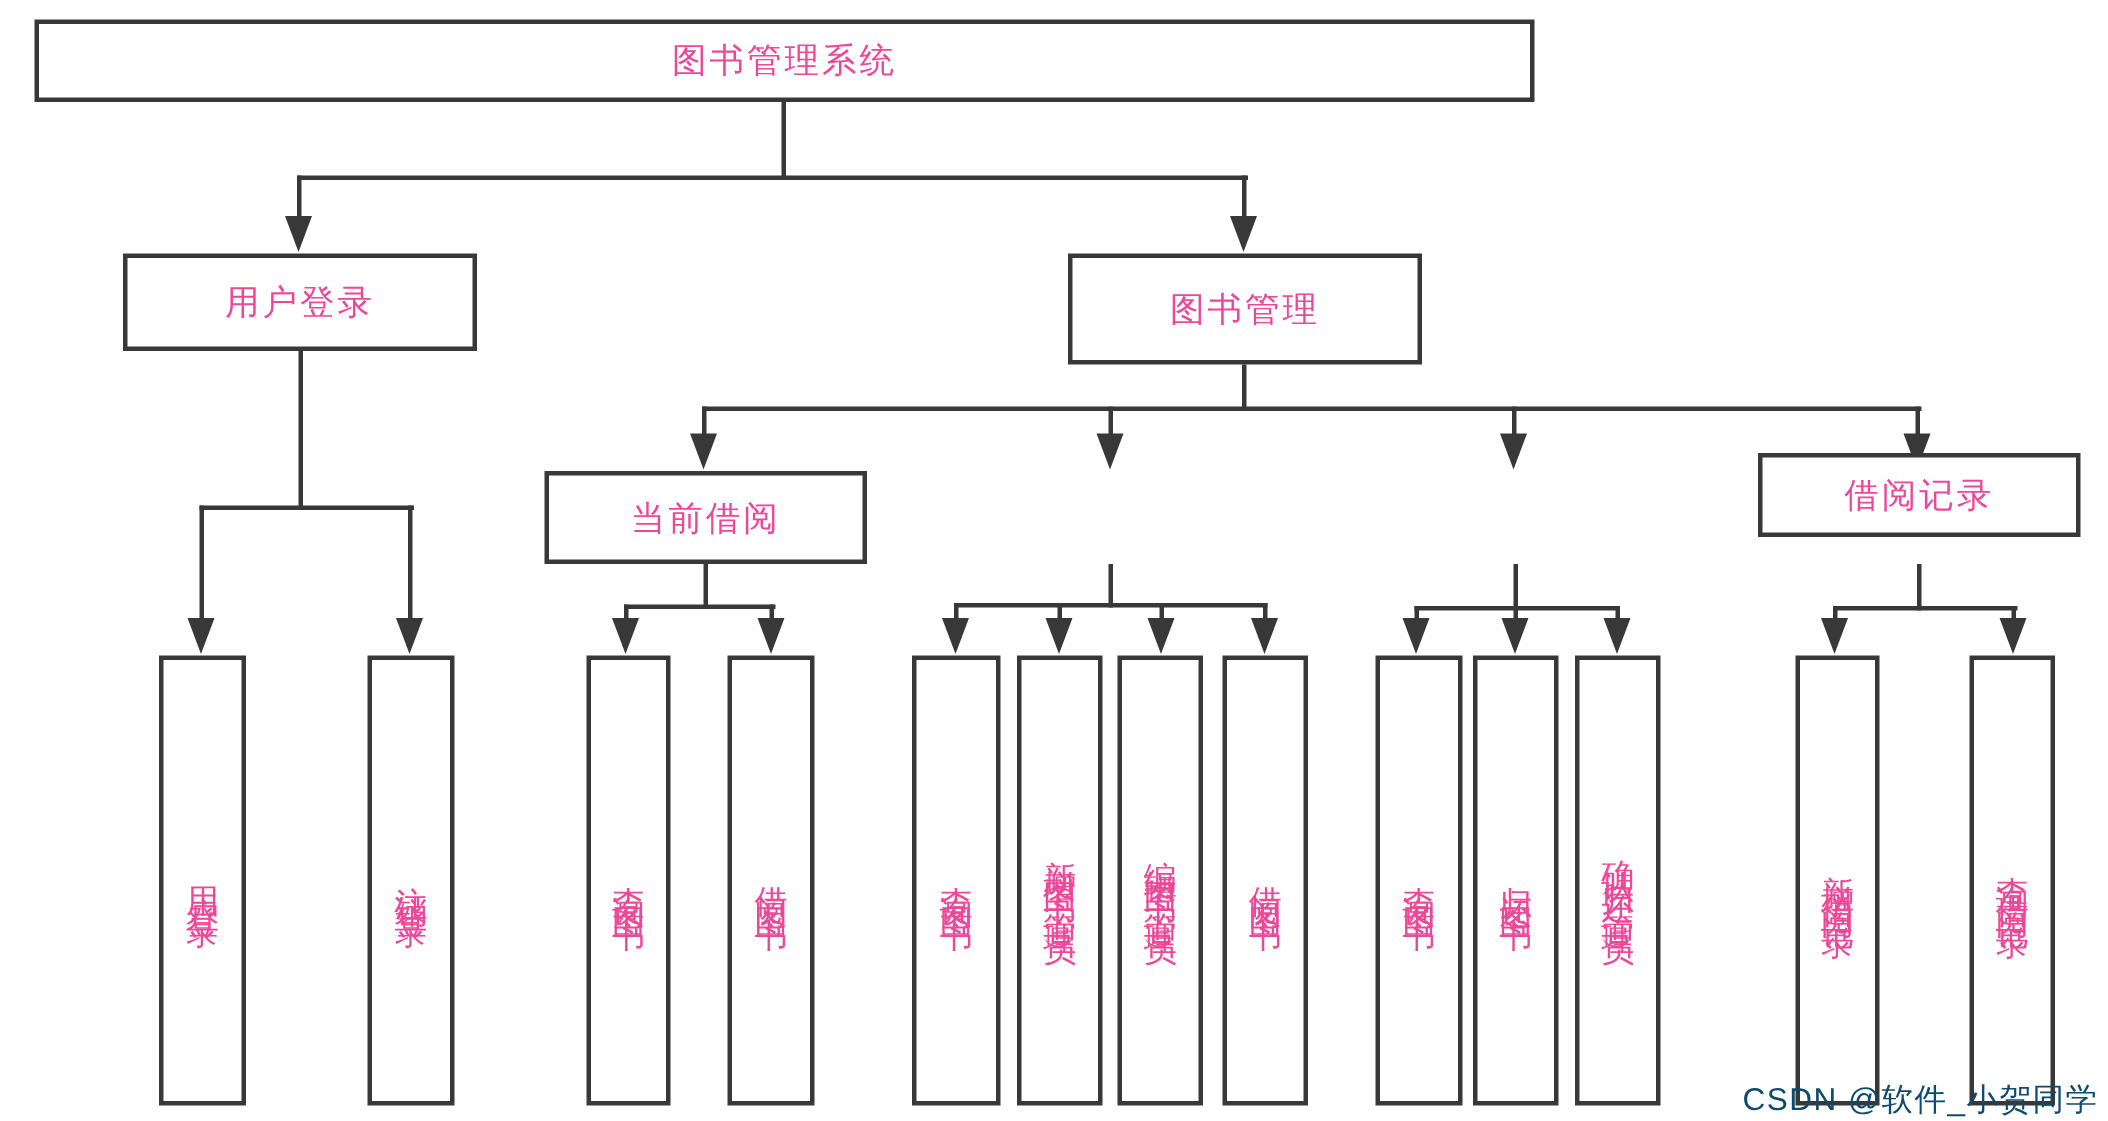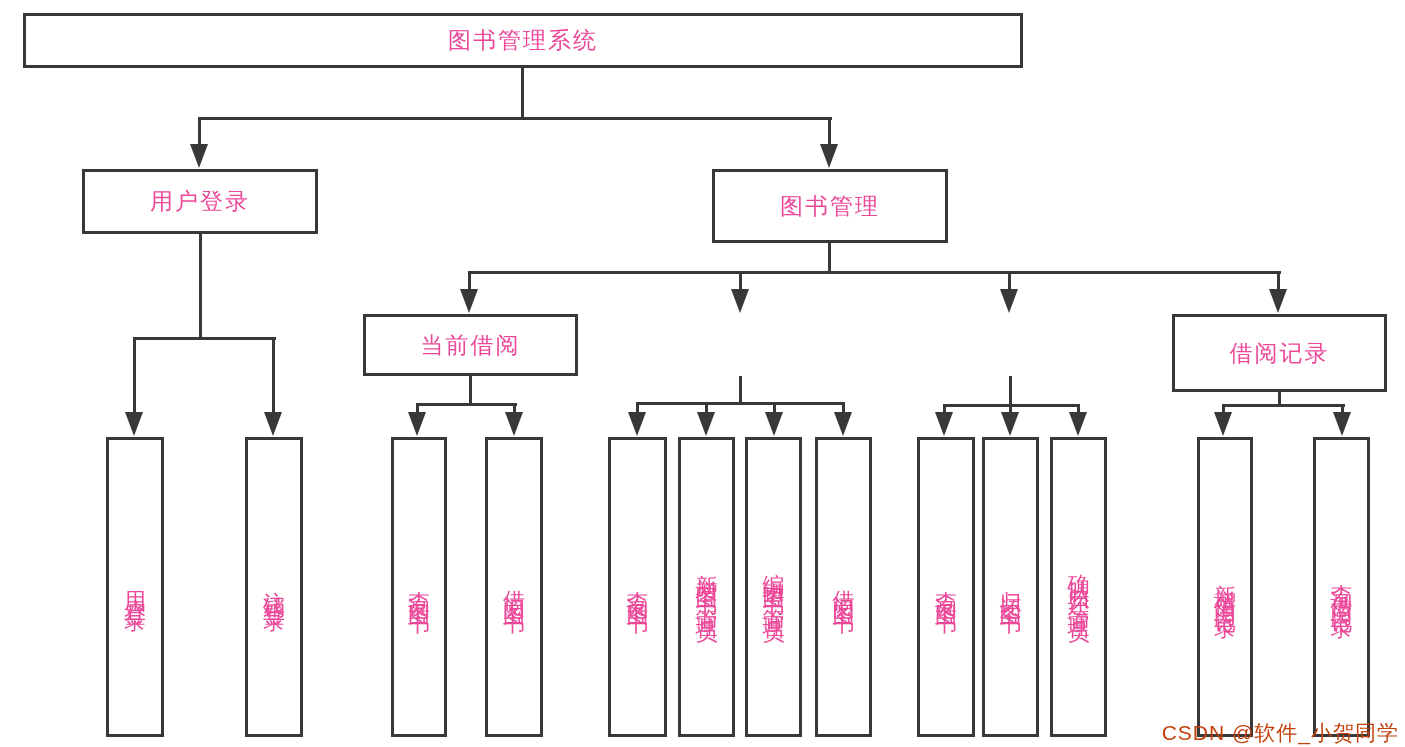--- a/index.html
+++ b/index.html
@@ -22,21 +22,21 @@
     font-size:22px; letter-spacing:7px; line-height:1;
   }
   .ln { position:absolute; background:#383838; z-index:1; }
   .ar {
     position:absolute; width:0; height:0; z-index:1;
     border-left:9px solid transparent; border-right:9px solid transparent;
     border-top:24px solid #383838;
   }
   .watermark {
     position:absolute; right:6px; top:719px; z-index:5;
-    color:#c2410c; font-size:21px; letter-spacing:1px; white-space:nowrap;
+    color:#0c4a6e; font-size:21px; letter-spacing:1px; white-space:nowrap;
   }
 </style>
 </head>
 <body>
 
 <div class="diagram">
 
   <div class="box" style="left:23px;top:13px;width:1000px;height:55px">
     <span class="lbl">图书管理系统</span>
   </div>
@@ -44,21 +44,21 @@
   <div class="box" style="left:82px;top:169px;width:236px;height:65px">
     <span class="lbl">用户登录</span>
   </div>
   <div class="box" style="left:712px;top:169px;width:236px;height:74px">
     <span class="lbl">图书管理</span>
   </div>
 
   <div class="box" style="left:363px;top:314px;width:215px;height:62px">
     <span class="lbl">当前借阅</span>
   </div>
-  <div class="box" style="left:1172px;top:314px;width:215px;height:78px">
+  <div class="box" style="left:1172px;top:302px;width:215px;height:56px">
     <span class="lbl">借阅记录</span>
   </div>
 
   <div class="box vbox" style="left:106px;top:437px;width:58px;height:300px">
     <span class="lbl">用户登录</span>
   </div>
   <div class="box vbox" style="left:245px;top:437px;width:58px;height:300px">
     <span class="lbl">注销登录</span>
   </div>
 

